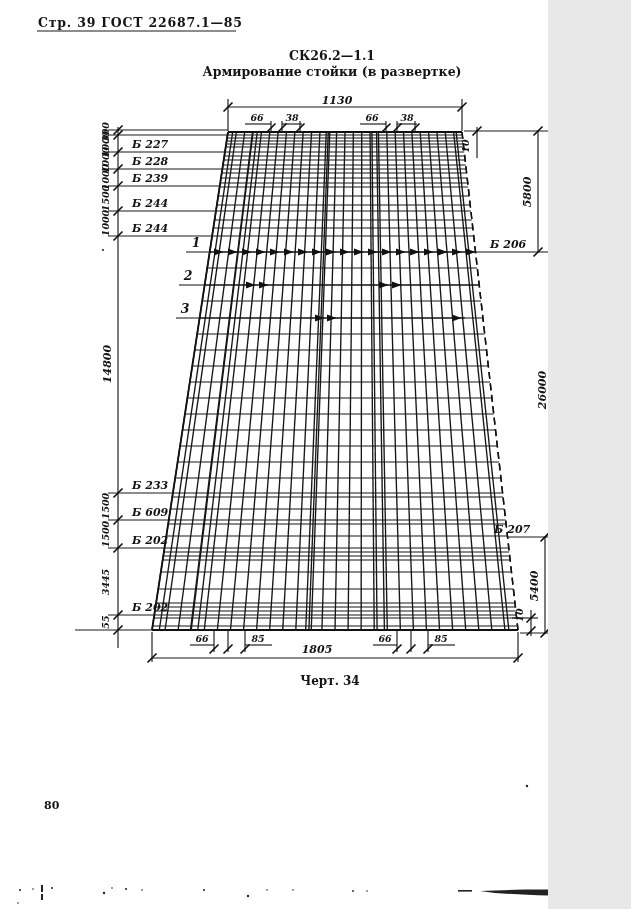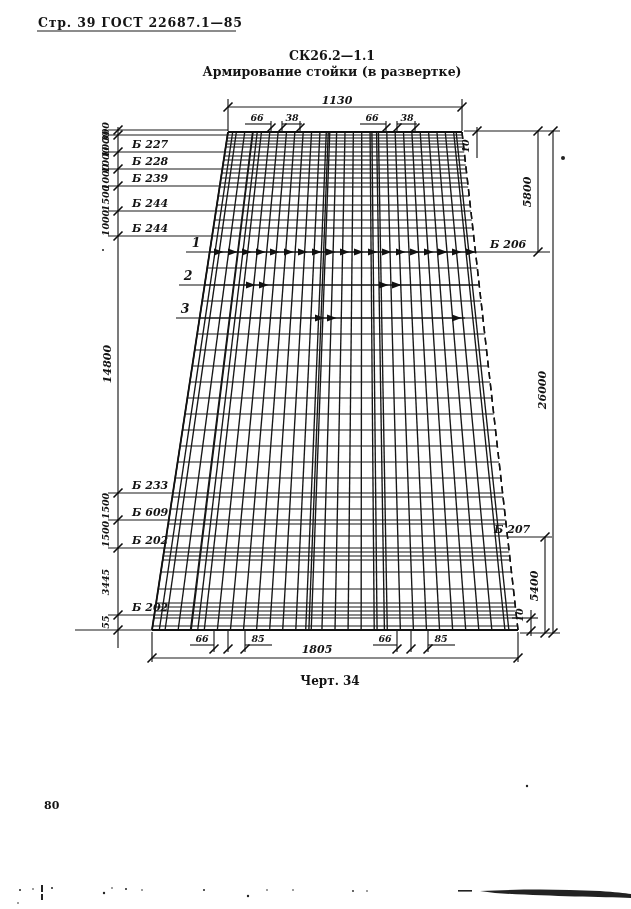--- a/index.html
+++ b/index.html
@@ -1,16 +1,16 @@
 <!DOCTYPE html>
 <html><head>
 <meta charset="utf-8">
 <style>
   html,body{margin:0;padding:0;background:#e8e8e8;}
-  #page{position:relative;width:631px;height:909px;background:#ffffff;overflow:hidden;text-align:right;}
+  #page{position:relative;width:548px;height:909px;background:#ffffff;overflow:hidden;text-align:right;}
   svg{position:absolute;left:0;top:0;}
   text{fill:#141414;font-family:"DejaVu Serif","Liberation Serif",serif;}
   .hdr{font-weight:700;font-size:12.5px;letter-spacing:0.8px;}
   .ttl{font-weight:700;font-size:12.5px;text-anchor:middle;}
   .cap{font-weight:600;font-size:12px;text-anchor:middle;}
   .pg{font-weight:700;font-size:11px;}
   .dim{font-style:italic;font-weight:600;font-size:9.5px;}
   .dimlg{font-style:italic;font-weight:600;font-size:11px;}
   .mid{text-anchor:middle;}
   .bar{font-style:italic;font-weight:600;font-size:11px;}

